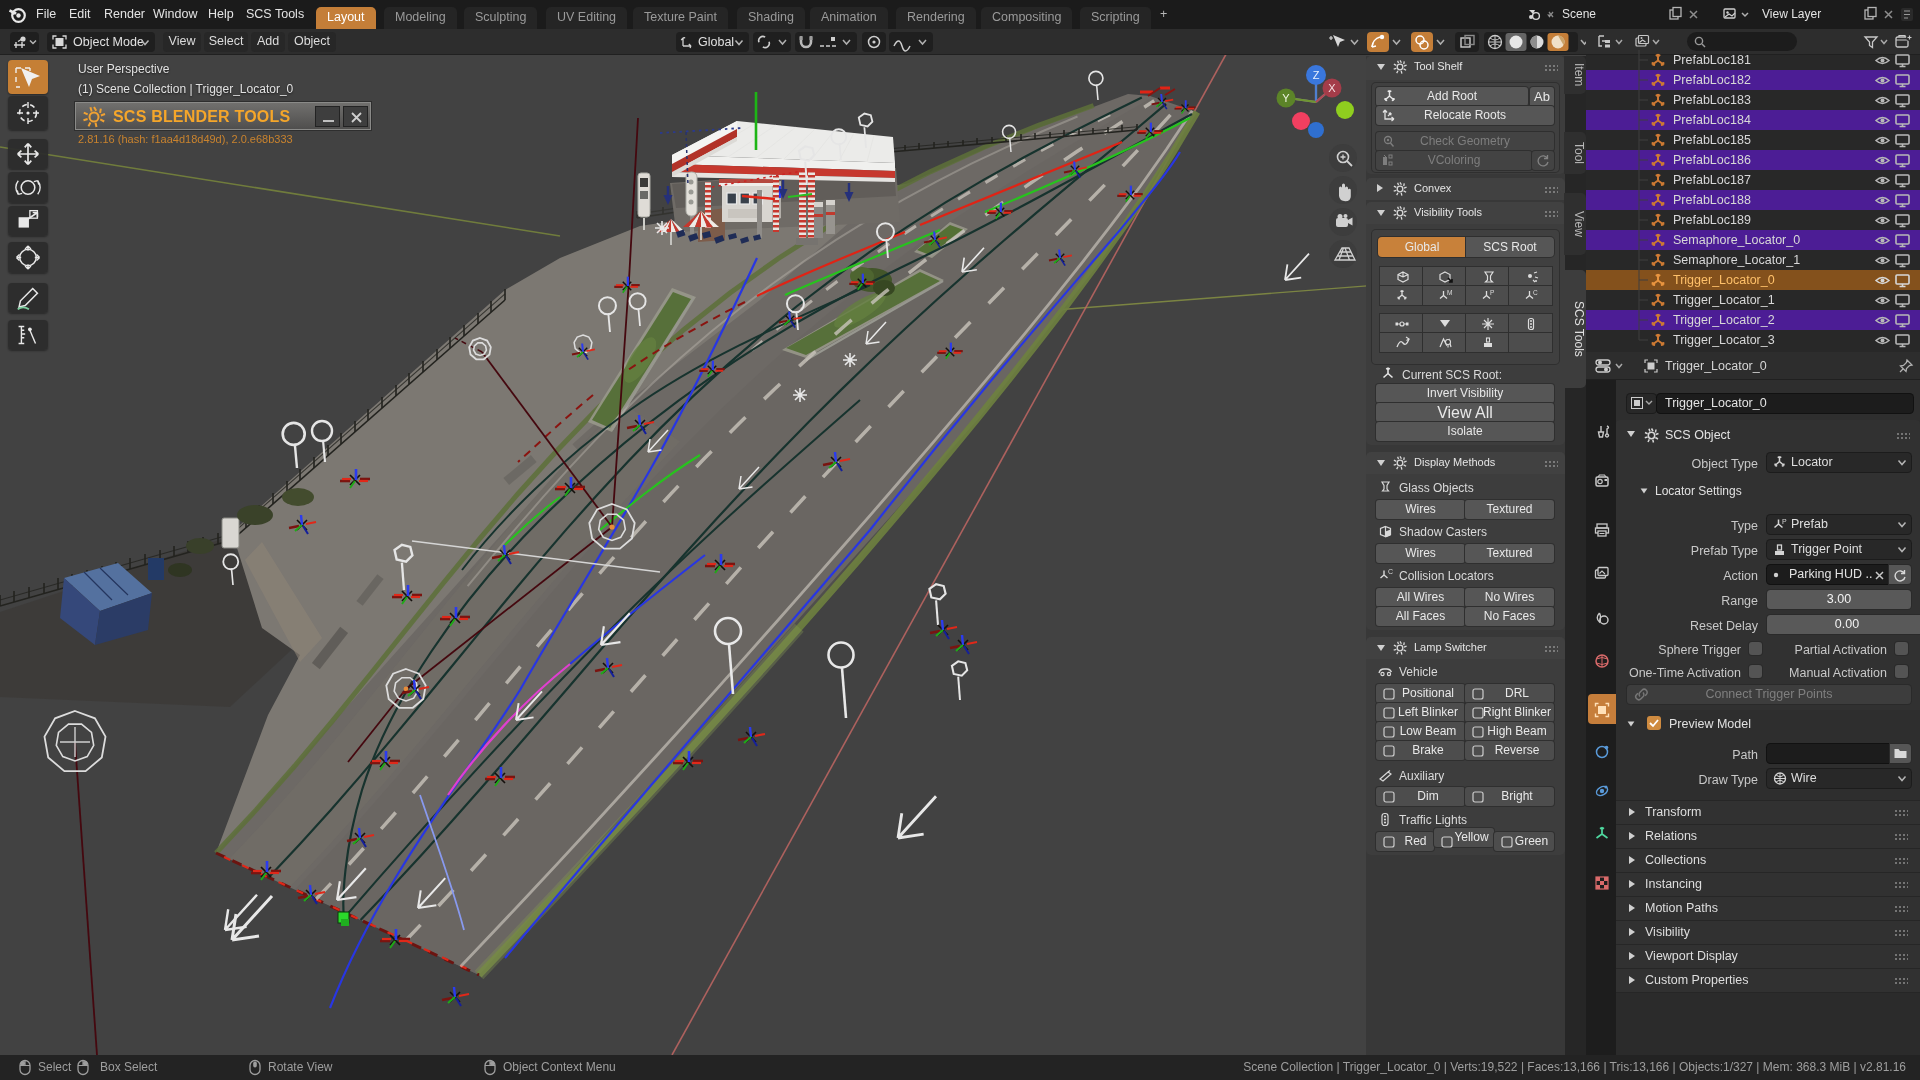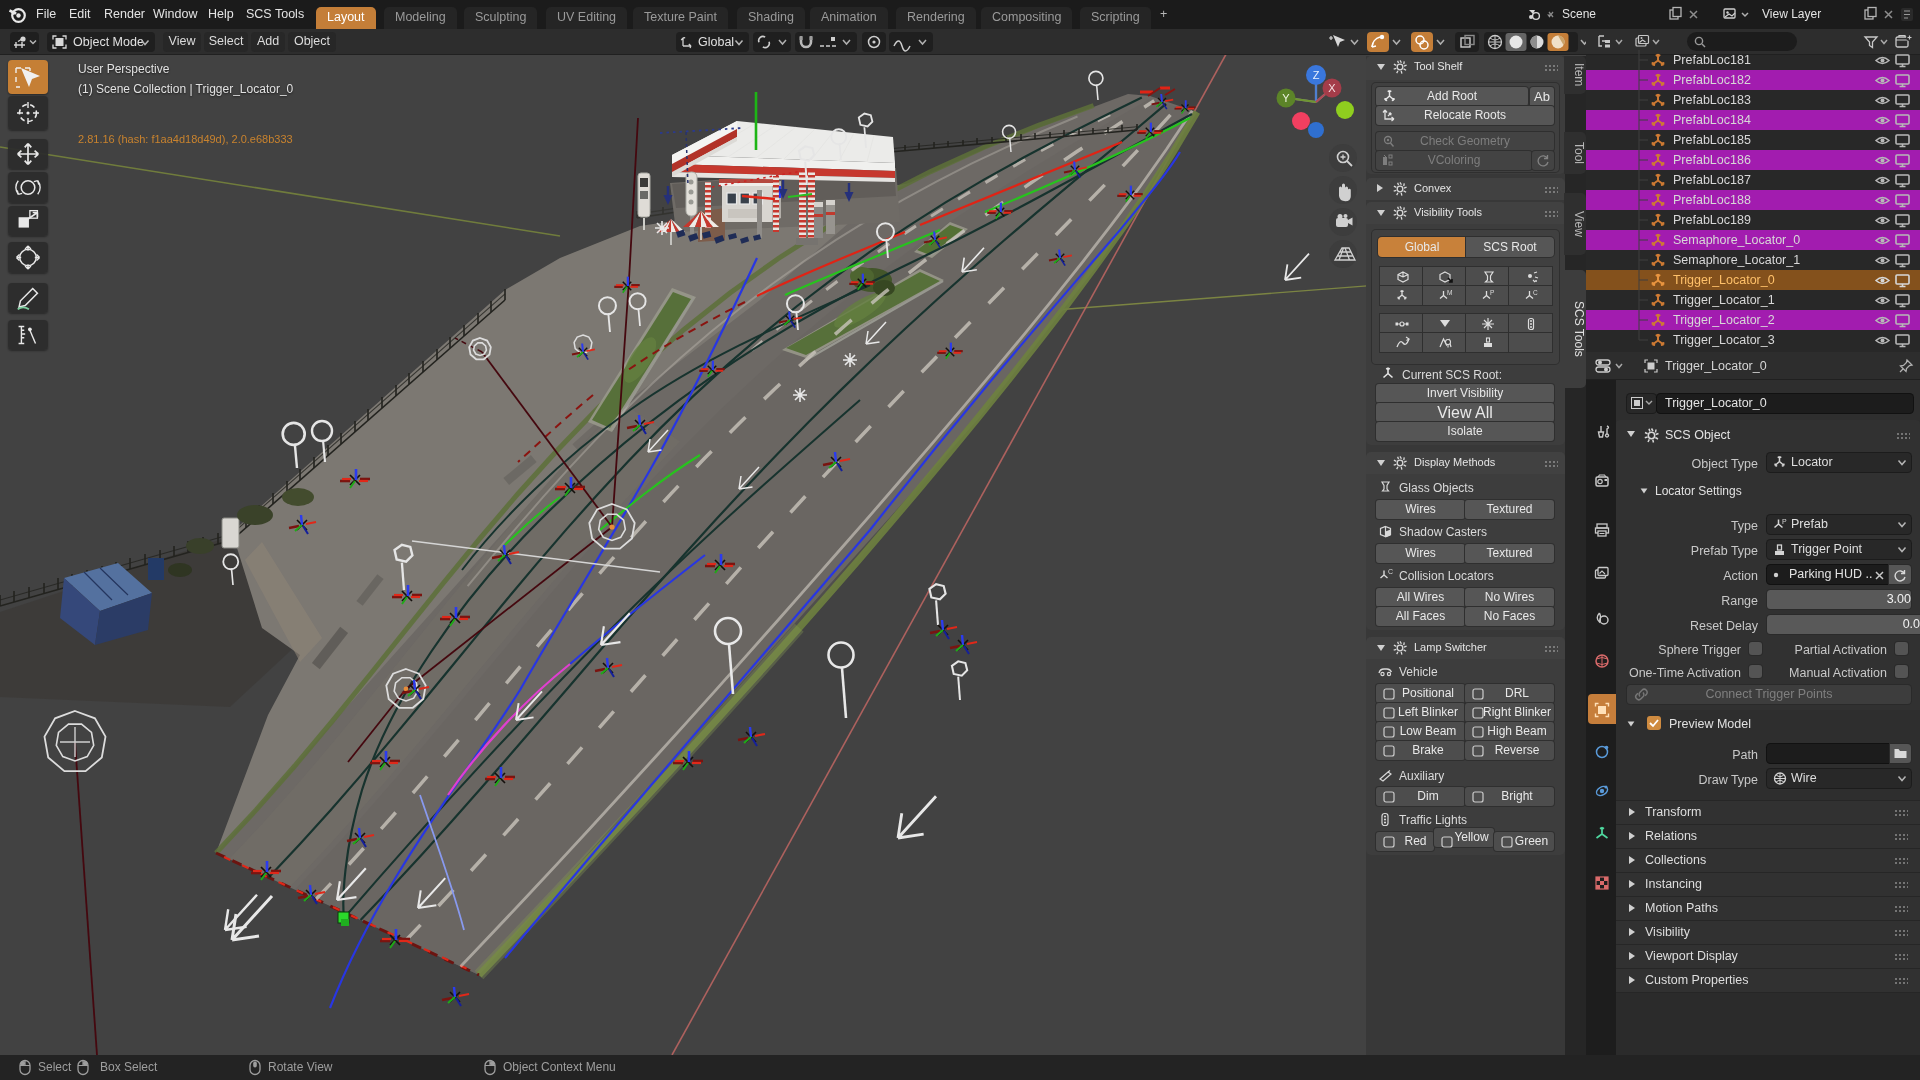--- a/index.html
+++ b/index.html
@@ -7,41 +7,41 @@
 .menu{position:absolute;top:7px;font-size:12.5px;color:#e3e3e3}
 .tab{position:absolute;top:7px;height:22px;line-height:21px;font-size:12.5px;color:#9a9a9a;background:#252525;border-radius:5px 5px 0 0;padding:0 11px}
 .tab.act{background:#c47e38;color:#fff}
 #vheader{left:0;top:29px;width:1586px;height:26px;background:#2d2d2d;z-index:20;border-bottom:1px solid #202020}
 .hbtn{position:absolute;top:3px;height:20px;background:#1f1f1f;border-radius:4px;color:#e0e0e0;font-size:12.5px;line-height:20px}
 .hmenu{position:absolute;top:3px;height:20px;background:#272727;border-radius:4px;color:#dcdcdc;font-size:12.5px;line-height:19px;text-align:center}
 #outliner{left:1586px;top:29px;width:334px;height:323px;background:#282828;z-index:20}
 #oheader{position:absolute;left:0;top:0;width:334px;height:26px;background:#2d2d2d;border-bottom:1px solid #202020}
 .orow{position:absolute;left:0;width:334px;height:20px;font-size:12.5px;color:#d8d8d8;line-height:20px}
 .orow .nm{position:absolute;left:87px;top:0}
-.orow.alt{background:#a21caf}
+.orow.alt{background:#4c1d95}
 .orow.sel{background:#84511c;color:#ffc16a}
 #props{left:1586px;top:352px;width:334px;height:703px;background:#2d2d2d;z-index:20}
 #ptabs{position:absolute;left:0;top:28px;width:30px;height:675px;background:#1d1d1d}
 #pcontent{position:absolute;left:30px;top:28px;width:304px;height:675px;background:#2e2e2e}
 #statusbar{left:0;top:1055px;width:1920px;height:25px;background:#232323;color:#9e9e9e;font-size:12px;z-index:30}
 .sb{position:absolute;top:5px}
 #viewport{left:0;top:29px;width:1586px;height:1026px;background:#424242;z-index:1;overflow:hidden}
 .vtext{position:absolute;font-size:12px;color:#e2e2e2;text-shadow:0 1px 2px rgba(0,0,0,.6)}
 .np{position:absolute;font-size:12px;color:#dadada}
 .npbtn{position:absolute;background:#565656;border-radius:3px;color:#e8e8e8;font-size:12px;text-align:center;box-shadow:0 0 0 1px #2f2f2f}
 .npbtn.dis{background:#434343;color:#7e7e7e}
 .nphead{position:absolute;font-size:11px;color:#e5e5e5}
 .dots{position:absolute;width:14px;height:8px;opacity:.55;background:radial-gradient(circle 1px at 2px 2px,#aaa 1px,transparent 1.2px) 0 0/4px 4px}
 .tri{display:inline-block;width:0;height:0}
 .trid{border-left:4.5px solid transparent;border-right:4.5px solid transparent;border-top:6px solid #d0d0d0}
 .trir{border-top:4.5px solid transparent;border-bottom:4.5px solid transparent;border-left:6px solid #d0d0d0}
 .plabel{position:absolute;text-align:right;font-size:12.5px;color:#c8c8c8}
 .pfield{position:absolute;border-radius:3.5px;font-size:12.5px}
 .drop{background:#282828;color:#dfdfdf;box-shadow:0 0 0 1px #1c1c1c}
-.slider{background:#595959;color:#f2f2f2;text-align:right;box-shadow:0 0 0 1px #2a2a2a}
+.slider{background:#595959;color:#f2f2f2;text-align:center;box-shadow:0 0 0 1px #2a2a2a}
 .txt{background:#1c1c1c;color:#e3e3e3;box-shadow:0 0 0 1px #111}
 .chk{position:absolute;width:13px;height:13px;border-radius:3px;background:#545454;box-shadow:0 0 0 1px #2a2a2a}
 .ppanel{position:absolute;left:0;width:304px;background:#313131;border-top:1px solid #262626;font-size:12.5px;color:#dedede}
 svg{display:block}
 </style></head>
 <body>
 <div class="abs" id="viewport">
     <svg id="scene" width="1586" height="1026" viewBox="0 29 1586 1026">
       <defs>
 <pattern id="rw" width="8" height="5" patternUnits="userSpaceOnUse">
@@ -432,20 +432,39 @@
         <path d="M9 29 q6 -4 12 0" stroke="#7ccf9e" stroke-width="1.8" fill="none"></path>
       </svg>
 <div class="abs" style="left:8px;top:291px;width:40px;height:30px;background:#2c2c2cee;border-radius:4px;box-shadow:0 1px 2px rgba(0,0,0,.4)"></div>
 <svg class="abs" style="left:8px;top:290px" width="40" height="32" viewBox="0 0 40 34">
         <path d="M10 8 h6 M13 8 v18 M10 26 h6 M13 12 h3 M13 16 h4 M13 20 h3" stroke="#e8e8e8" stroke-width="1.5" fill="none"></path>
         <path d="M22 12 l6 14" stroke="#e8e8e8" stroke-width="1.5"></path>
         <circle cx="22" cy="11" r="2" fill="#e8e8e8"></circle>
       </svg>
 <span class="vtext" style="left:78px;top:33px">User Perspective</span>
 <span class="vtext" style="left:78px;top:53px">(1) Scene Collection | Trigger_Locator_0</span>
+<div class="abs" style="left:74px;top:72px;width:298px;height:30px;background:linear-gradient(180deg,#72716f,#4e4d4c);border:1px solid #2e2e2e;box-shadow:inset 0 0 0 1px #8a8a88">
+<svg class="abs" style="left:6px;top:3px" width="26" height="24" viewBox="0 0 26 24">
+          <g fill="none" stroke="#f0a132" stroke-width="2">
+            <circle cx="13" cy="12" r="4.5"></circle>
+            <path d="M13 2 l2.2 3.7 M19.8 3.6 l-.7 4.4 M24 9 l-4.1 1.5 M23.2 16.5 l-4 -2.2 M15.5 22 l-1 -4.2 M7.5 21.4 l1.9 -3.9 M2.5 15.2 l4.1 -1.2 M2.8 7.6 l3.9 1.8 M9.4 2.3 l1.3 4.2"></path>
+          </g>
+        </svg>
+<span class="abs" style="left:38px;top:6px;font-size:16px;font-weight:bold;color:#f5a62a;letter-spacing:.2px">SCS BLENDER TOOLS</span>
+<div class="abs" style="left:240px;top:4px;width:25px;height:21px;background:#3e3e3e;border:1px solid #232323">
+          <svg width="25" height="21">
+            <path d="M7 14 h11" stroke="#cfcfcf" stroke-width="1.8"></path>
+          </svg>
+        </div>
+<div class="abs" style="left:268px;top:4px;width:25px;height:21px;background:#3e3e3e;border:1px solid #232323">
+          <svg width="25" height="21">
+            <path d="M8 6 l9 9 M17 6 l-9 9" stroke="#cfcfcf" stroke-width="1.8"></path>
+          </svg>
+        </div>
+</div>
 <span class="abs" style="left:78px;top:104px;font-size:11px;color:#c9832e">2.81.16 (hash: f1aa4d18d49d), 2.0.e68b333</span>
 <svg class="abs" style="left:1270px;top:2px" width="100" height="110" viewBox="0 0 100 110">
 <path d="M46 71 L46 46 M46 71 L61 58 M46 71 L18 67" stroke="#8a8a8a" stroke-width="2.2" fill="none"></path>
 <path d="M46 46 L46 71" stroke="#4f7fd0" stroke-width="2.2"></path>
 <path d="M18 67 L46 71" stroke="#6f9631" stroke-width="2.2"></path>
 <path d="M61 58 L46 71" stroke="#b04a56" stroke-width="2.2"></path>
 <circle cx="46" cy="44" r="10" fill="#3a77dd"></circle>
         <text x="46" y="48" font-size="11" fill="#e8f0ff" text-anchor="middle" font-family="Liberation Sans">Z</text>
 <circle cx="62" cy="57" r="9.5" fill="#a43c49"></circle>
         <text x="62" y="61" font-size="11" fill="#f5dde0" text-anchor="middle" font-family="Liberation Sans">X</text>
@@ -1204,20 +1223,21 @@
     </svg>
 <svg class="abs" style="left:483px;top:4px" width="14" height="17" viewBox="0 0 14 17">
       <rect x="2" y="1.5" width="10" height="14" rx="5" fill="none" stroke="#9e9e9e" stroke-width="1.3"></rect>
       <path d="M7 1.5 v5 M2 6.5 h10" stroke="#9e9e9e" stroke-width="1.2"></path>
       <rect x="7" y="2" width="4.5" height="4.5" rx="2" fill="#9e9e9e"></rect>
     </svg>
     <span class="sb" style="left:38px">Select</span>
   <span class="sb" style="left:100px">Box Select</span>
   <span class="sb" style="left:268px">Rotate View</span>
   <span class="sb" style="left:503px">Object Context Menu</span>
+  <span class="sb" style="right:14px">Scene Collection | Trigger_Locator_0 | Verts:19,522 | Faces:13,166 | Tris:13,166 | Objects:1/327 | Mem: 368.3 MiB | v2.81.16</span>
 </div>
 <div class="abs" id="npanel" style="left:1366px;top:56px;width:220px;height:999px;z-index:10">
 <div class="abs" style="left:196px;top:0;width:24px;height:999px;background:#262626"></div>
 <div class="abs" style="left:0;top:0;width:199px;height:999px;background:#383838"></div>
 <div class="abs" style="left:0;top:0;width:199px;height:118px;background:#3d3d3d;border-radius:5px"></div>
 <div class="abs" style="left:0px;top:0px;width:199px;height:24px;background:#414141;border-radius:5px 5px 0 0"></div>
     <span class="abs tri trid" style="left:11px;top:8px"></span>
     <svg class="abs" style="left:26px;top:3px" width="16" height="16" viewBox="0 0 17 17">
       <g fill="none" stroke="#d8d8d8" stroke-width="1.4">
         <circle cx="8.5" cy="8.5" r="3"></circle>

